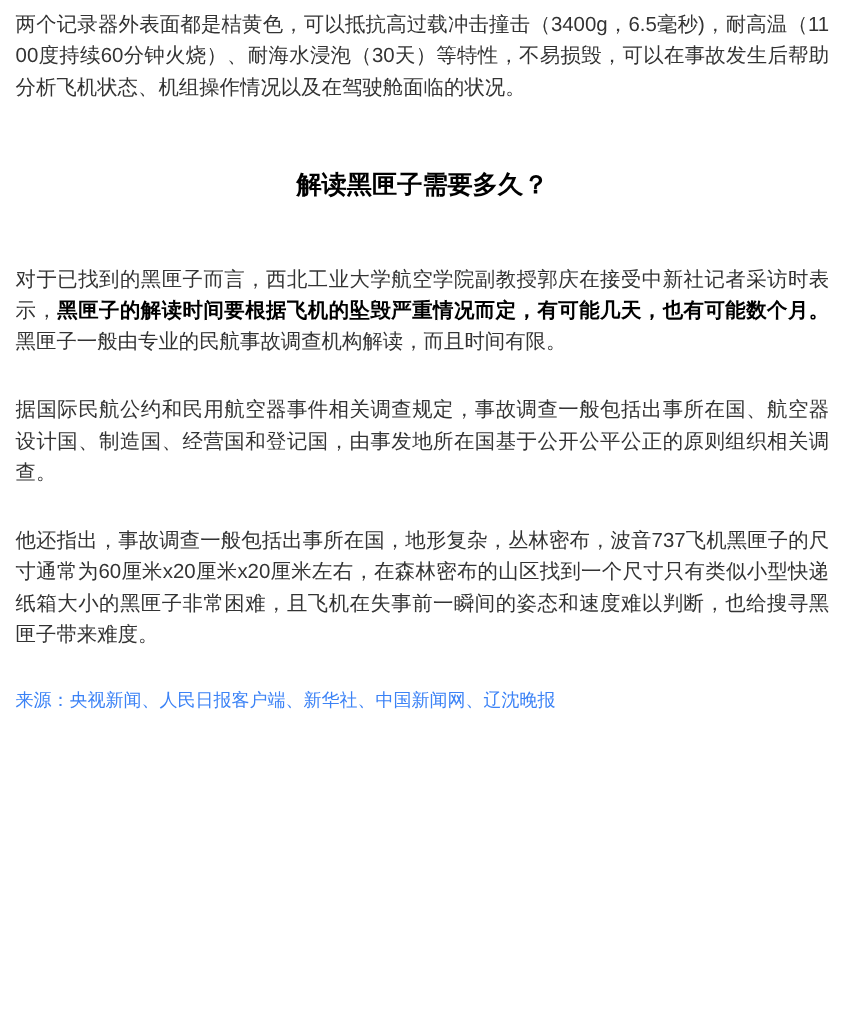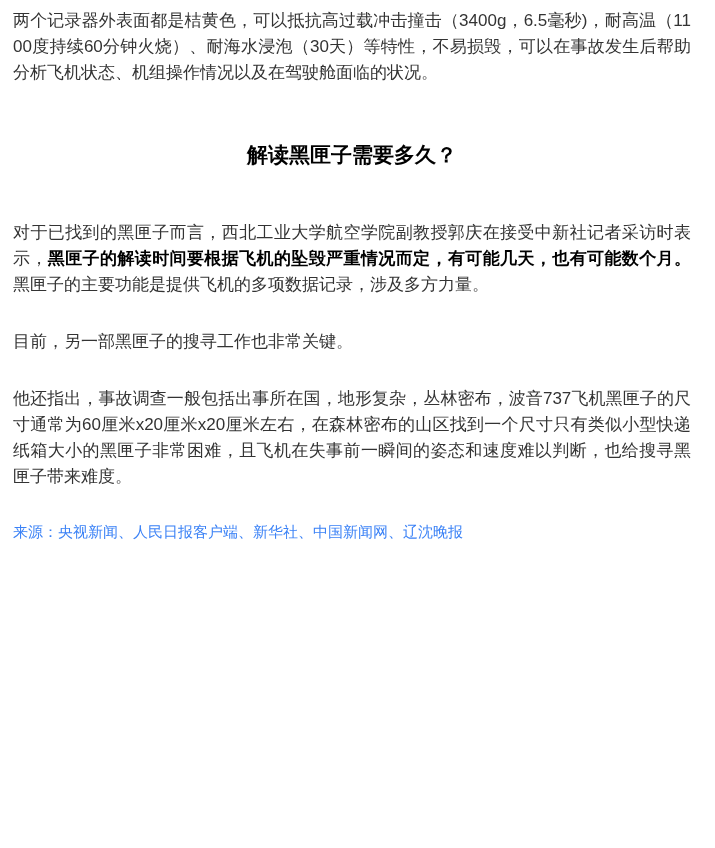--- a/index.html
+++ b/index.html
@@ -50,24 +50,24 @@
 </style>
 </head>
 <body>
 
 <div class="article-page">
 
   <p class="first">两个记录器外表面都是桔黄色，可以抵抗高过载冲击撞击（3400g，6.5毫秒)，耐高温（1100度持续60分钟火烧）、耐海水浸泡（30天）等特性，不易损毁，可以在事故发生后帮助分析飞机状态、机组操作情况以及在驾驶舱面临的状况。</p>
 
   <h2 class="section-heading">解读黑匣子需要多久？</h2>
 
-  <p><span>对于已找到的黑匣子而言，西北工业大学航空学院副教授郭庆在接受中新社记者采访时表示，</span><span class="emphasis">黑匣子的解读时间要根据飞机的坠毁严重情况而定，有可能几天，也有可能数个月。</span><span>黑匣子的主要功能是提供飞机的多项数据记录，涉及多方力量。</span></p>
+  <p><span>对于已找到的黑匣子而言，西北工业大学航空学院副教授郭庆在接受中新社记者采访时表示，</span><span class="emphasis">黑匣子的解读时间要根据飞机的坠毁严重情况而定，有可能几天，也有可能数个月。</span><span>黑匣子一般由专业的民航事故调查机构解读，而且时间有限。</span></p>
 
+  <p>据国际民航公约和民用航空器事件相关调查规定，事故调查一般包括出事所在国、航空器设计国、制造国、经营国和登记国，由事发地所在国基于公开公平公正的原则组织相关调查。</p>
 
-  <p>目前，另一部黑匣子的搜寻工作也非常关键。</p>
 
 
 
   <p>他还指出，事故调查一般包括出事所在国，地形复杂，丛林密布，波音737飞机黑匣子的尺寸通常为60厘米x20厘米x20厘米左右，在森林密布的山区找到一个尺寸只有类似小型快递纸箱大小的黑匣子非常困难，且飞机在失事前一瞬间的姿态和速度难以判断，也给搜寻黑匣子带来难度。</p>
 
   <p class="source-line">来源：央视新闻、人民日报客户端、新华社、中国新闻网、辽沈晚报</p>
 
 </div>
 
 </body></html>

